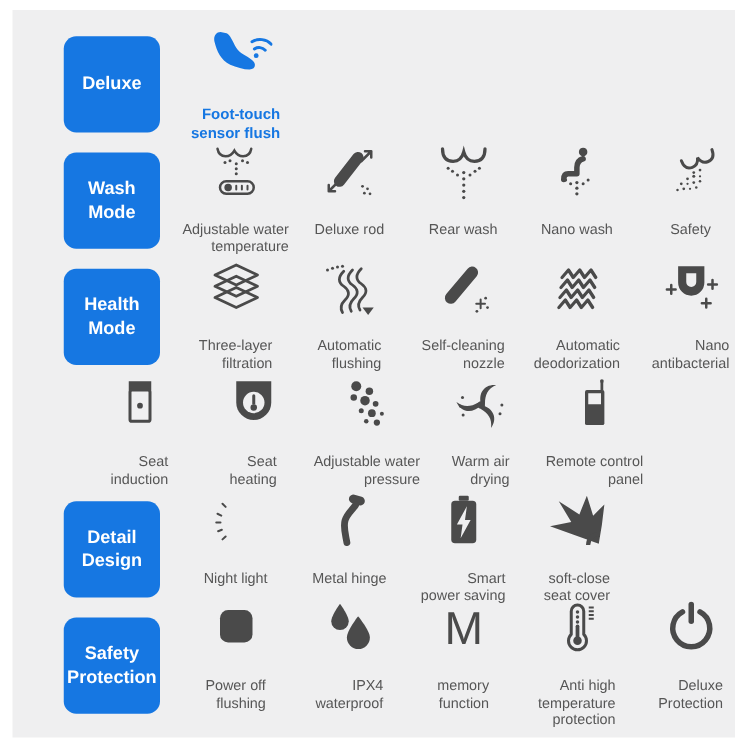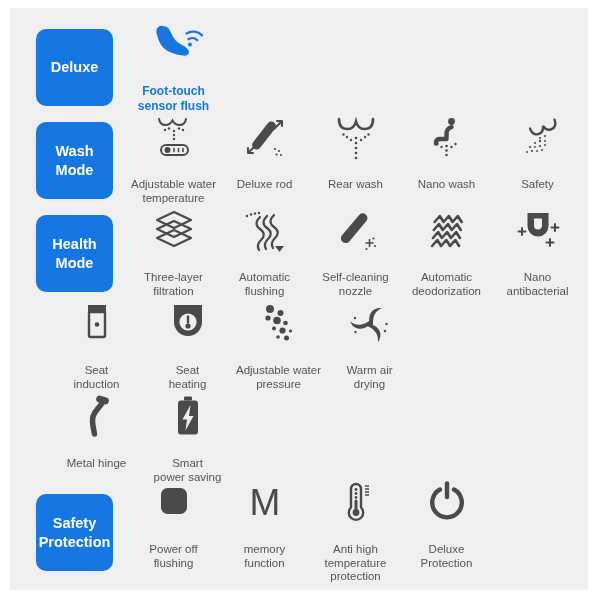--- a/index.html
+++ b/index.html
@@ -7,36 +7,36 @@
     width:600px;height:600px;
     background:var(--frame,#ffffff);
     font-family:"Liberation Sans", sans-serif;
     position:relative;overflow:hidden;
   }
   .page{position:absolute;inset:0;}
   .panel{
     position:absolute;left:10px;top:8px;width:578px;height:582px;
     background:var(--bg,#efeff0);
     box-sizing:border-box;
-    padding:13px 0 0 26px;
+    padding:13px 0 0 41px;
   }
   .row{display:flex;align-items:center;height:93px;}
   .cat{
     flex:0 0 77px;width:77px;height:77px;border-radius:10px;
     background:var(--accent,#1677e2);
     color:#ffffff;font-weight:bold;font-size:14.5px;line-height:1.3;
     display:flex;align-items:center;justify-content:center;text-align:center;
     white-space:pre-line;
   }
   .items{display:flex;margin-left:15px;}
   .item{width:91px;display:flex;flex-direction:column;align-items:center;}
   .icon{height:46px;display:flex;align-items:flex-end;justify-content:center;color:var(--icon,#4a4a4a);}
   .label{
     margin-top:16px;font-size:11.5px;line-height:1.18;color:var(--text,#565656);
-    text-align:center;white-space:pre-line;
+    text-align:right;white-space:pre-line;
   }
   .item.highlight .icon{color:var(--accent,#1677e2);}
   .item.highlight .label{color:var(--accent,#1677e2);font-weight:bold;font-size:12px;}
 </style>
 </head>
 <body>
 
 <div class="page">
   <div class="panel" id="rows">
       <div class="row">
@@ -302,58 +302,103 @@
                   <circle cx="7.5" cy="23" r="1.2"></circle>
                   <circle cx="9.5" cy="30" r="1.2"></circle>
                   <circle cx="39" cy="29" r="1.2"></circle>
                   <circle cx="40.5" cy="22" r="1.2"></circle>
                 </g>
               </svg>
             </div>
             <div class="label">Warm air
 drying</div>
           </div>
-        </div>
-      </div>
-      <div class="row">
-        <div class="items">
+          <div class="item">
+            <div class="icon">
+              <svg width="48" height="46" viewBox="0 0 48 46">
+                <path d="M29.5 10 V3.5" stroke="currentColor" stroke-width="2.2"></path>
+                <circle cx="29.5" cy="2.8" r="1.5" fill="currentColor"></circle>
+                <rect x="16" y="10" width="15.5" height="28" rx="1.5" fill="currentColor"></rect>
+                <rect x="18.6" y="12.6" width="10.2" height="8.8" style="fill:var(--bg)"></rect>
+              </svg>
+            </div>
+            <div class="label">Remote control
+panel</div>
+          </div>
+        </div>
+      </div>
+      <div class="row">
+        <div class="cat">Detail
+Design</div>
+        <div class="items">
+          <div class="item">
+            <div class="icon">
+              <svg width="48" height="46" viewBox="0 0 48 46">
+                <path d="M25 2 A20 20 0 1 1 25 42 A13.5 13.5 0 0 0 25 2 Z" fill="currentColor"></path>
+                <g stroke="currentColor" stroke-width="1.6" stroke-linecap="round">
+                  <path d="M13 8 l2.5 2.5 M9 16 l3 1.5 M8 23 h3.4 M9.5 30 l3 -1.2 M13 36.5 l2.5 -2.3"></path>
+                </g>
+              </svg>
+            </div>
+            <div class="label">Night light</div>
+          </div>
           <div class="item">
             <div class="icon">
               <svg width="48" height="46" viewBox="0 0 48 46">
                 <rect x="23" y="1.5" width="13" height="7" rx="3.5" fill="currentColor" transform="rotate(16 29.5 5)"></rect>
                 <path d="M28.5 9 C25 14 21.5 16 20 21.5 C18.5 27 20.5 33 21.5 39" stroke="currentColor" stroke-width="5.5" fill="none" stroke-linecap="round"></path>
               </svg>
             </div>
             <div class="label">Metal hinge</div>
           </div>
           <div class="item">
             <div class="icon">
               <svg width="48" height="46" viewBox="0 0 48 46">
                 <rect x="20" y="1.5" width="8" height="4" rx="1" fill="currentColor"></rect>
                 <rect x="14" y="5.5" width="20" height="34" rx="3" fill="currentColor"></rect>
                 <path d="M26.5 10 L18.5 24.5 h4.5 L21.5 35.5 L29.5 21 h-4.5 Z" style="fill:var(--bg)"></path>
               </svg>
             </div>
             <div class="label">Smart
 power saving</div>
           </div>
+          <div class="item">
+            <div class="icon">
+              <svg width="48" height="46" viewBox="0 0 48 46">
+                <path d="M41 40 L2 26 L19 22.5 L9 6 L25.5 16.5 L31.5 1.5 L36.5 17.5 L45.5 8.5 L43.5 25 Z" fill="currentColor"></path>
+                <path d="M32.5 41 a9 9 0 0 1 9 -9" stroke="currentColor" stroke-width="3.4" fill="none"></path>
+              </svg>
+            </div>
+            <div class="label">soft-close
+seat cover</div>
+          </div>
         </div>
       </div>
       <div class="row">
         <div class="cat">Safety
 Protection</div>
         <div class="items">
           <div class="item">
             <div class="icon">
               <svg width="48" height="46" viewBox="0 0 48 46">
                 <rect x="11" y="7" width="26" height="26" rx="6.5" fill="currentColor"></rect>
               </svg>
             </div>
             <div class="label">Power off
 flushing</div>
+          </div>
+          <div class="item">
+            <div class="icon">
+              <svg width="48" height="46" viewBox="0 0 48 46">
+                <path d="M16 2 C16 2 9 11.5 9 16 a7 7 0 0 0 14 0 C23 11.5 16 2 16 2 Z" fill="currentColor"></path>
+                <path d="M30.5 12 C30.5 12 21.5 23.5 21.5 29 a9.2 9.2 0 0 0 18.4 0 C39.9 23.5 30.5 12 30.5 12 Z" fill="currentColor"></path>
+              </svg>
+            </div>
+            <div class="label">IPX4
+waterproof</div>
           </div>
           <div class="item">
             <div class="icon">
               <svg width="48" height="46" viewBox="0 0 48 46">
                 <text x="24" y="34" text-anchor="middle" font-size="37" font-family="Liberation Sans, sans-serif" fill="currentColor">M</text>
               </svg>
             </div>
             <div class="label">memory
 function</div>
           </div>

